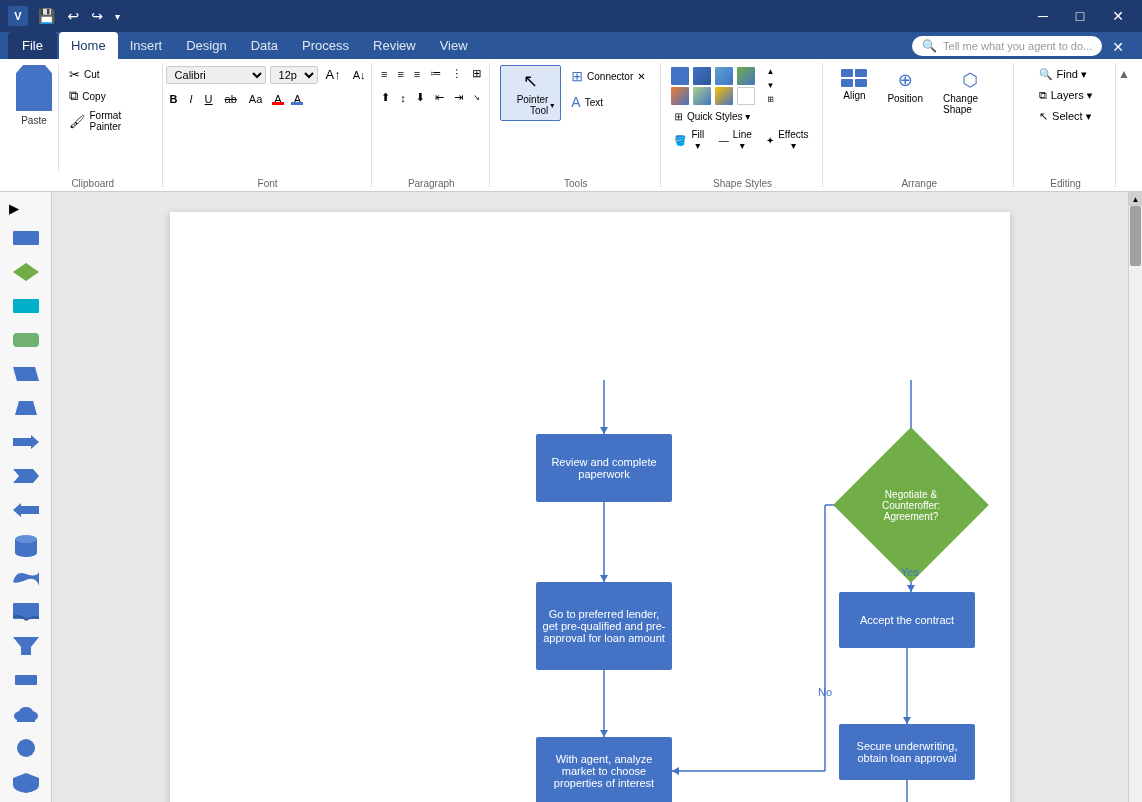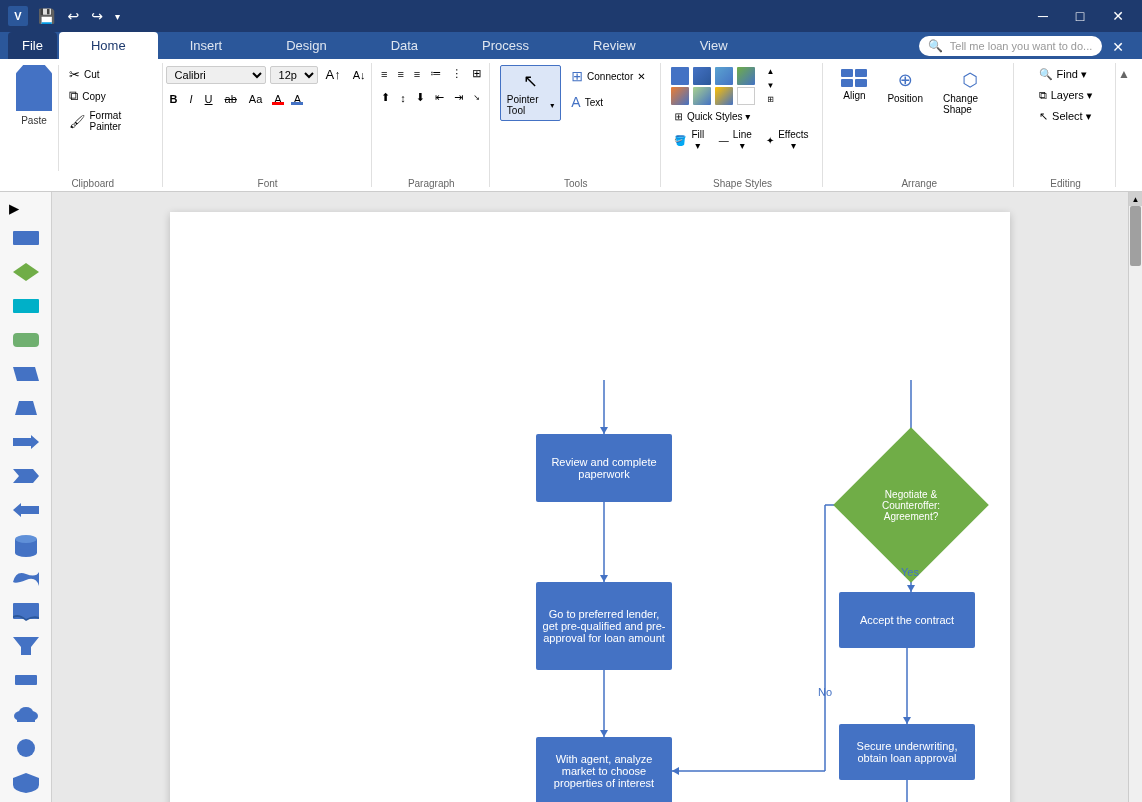--- a/index.html
+++ b/index.html
@@ -19,21 +19,21 @@
     .title-bar-center { flex: 1; text-align: center; font-size: 13px; color: white; }
     .title-bar-right { display: flex; align-items: center; gap: 8px; }
     .title-icon { width: 20px; height: 20px; background: #2b579a; display: flex; align-items: center; justify-content: center; border-radius: 2px; font-size: 11px; color: white; font-weight: bold; }
     .quick-access { display: flex; gap: 4px; }
     .qa-btn { background: none; border: none; color: white; cursor: pointer; font-size: 14px; padding: 2px 4px; }
     .win-btn { background: none; border: none; color: white; cursor: pointer; font-size: 14px; padding: 4px 10px; }
 
     
     .ribbon { background: #2b579a; }
     .ribbon-tabs { display: flex; align-items: flex-end; padding: 0 8px; }
-    .ribbon-tab { padding: 6px 32px; cursor: pointer; font-size: 13px; color: rgba(255,255,255,0.85); border-radius: 4px 4px 0 0; }
+    .ribbon-tab { padding: 6px 12px; cursor: pointer; font-size: 13px; color: rgba(255,255,255,0.85); border-radius: 4px 4px 0 0; }
     .ribbon-tab.active { background: white; color: #1e3a6e; font-weight: 500; }
     .search-box { margin-left: auto; display: flex; align-items: center; background: white; border-radius: 14px; padding: 3px 10px; gap: 6px; color: #666; font-size: 12px; margin-bottom: 4px; }
 
     
     .ribbon-content { background: white; border-bottom: 1px solid #ccc; padding: 4px 8px; display: flex; align-items: stretch; gap: 2px; min-height: 88px; }
     .ribbon-group { display: flex; flex-direction: column; align-items: center; padding: 2px 8px; border-right: 1px solid #e0e0e0; position: relative; }
     .ribbon-group:last-child { border-right: none; }
     .ribbon-group-label { font-size: 10px; color: #666; position: absolute; bottom: -2px; width: 100%; text-align: center; }
     .group-tools { display: flex; flex-wrap: wrap; align-items: center; gap: 2px; flex: 1; padding-bottom: 14px; }
     .clipboard-sub { display: flex; flex-direction: column; gap: 2px; padding: 0 4px; }
@@ -143,21 +143,21 @@
     <div class="ribbon-tab" style="background:#1e3a6e; color:white; padding: 6px 14px; margin-right:2px;">File</div>
     <div class="ribbon-tab active">Home</div>
     <div class="ribbon-tab">Insert</div>
     <div class="ribbon-tab">Design</div>
     <div class="ribbon-tab">Data</div>
     <div class="ribbon-tab">Process</div>
     <div class="ribbon-tab">Review</div>
     <div class="ribbon-tab">View</div>
     <div class="search-box" style="margin-left:auto; margin-bottom:0; align-self:center;">
       <span>🔍</span>
-      <span style="color:#999; font-size:11px;">Tell me loan you want to do...</span>
+      <span style="color:#999; font-size:11px;">Tell me what you agent to do...</span>
     </div>
     <button class="win-btn close" style="margin-bottom:0; color:white; font-size:14px;">✕</button>
   </div>
 </div>
 
 <div class="ribbon-content">
 
   <div class="ribbon-group" style="flex-direction:row; align-items:stretch; padding-bottom:16px;">
     <div style="display:flex; flex-direction:column; align-items:center; border-right:1px solid #e0e0e0; padding-right:6px; padding-bottom:4px;">
       <div style="width:36px; height:46px; background:#4472c4; clip-path:polygon(20% 0,80% 0,100% 18%,100% 100%,0 100%,0 18%); margin-bottom:4px; cursor:pointer;"></div>
@@ -231,21 +231,21 @@
       </div>
     </div>
     <span class="ribbon-group-label">Paragraph</span>
   </div>
 
   <div class="ribbon-group" style="padding-bottom:16px;">
     <div style="display:flex; gap:4px; align-items:flex-start; padding-bottom:18px;">
       <div class="tool-btn active">
         <div style="font-size:18px; margin-bottom:2px;">↖</div>
         <div style="display:flex; align-items:center; gap:2px;">
-          <span style="font-size:10px;">Pointer Tool</span>
+          <span style="font-size:10px;text-align:right;">Pointer Tool</span>
           <span style="font-size:8px;">▾</span>
         </div>
       </div>
       <div style="display:flex; flex-direction:column; gap:4px;">
         <div class="sub-btn" style="display:flex; align-items:center; gap:4px; font-size:10px; padding:3px 6px; cursor:pointer; border-radius:2px;">
           <span style="font-size:14px; color:#4472c4;">⊞</span>
           <span>Connector</span>
           <span>✕</span>
         </div>
         <div class="sub-btn" style="display:flex; align-items:center; gap:4px; font-size:10px; padding:3px 6px; cursor:pointer; border-radius:2px;">

